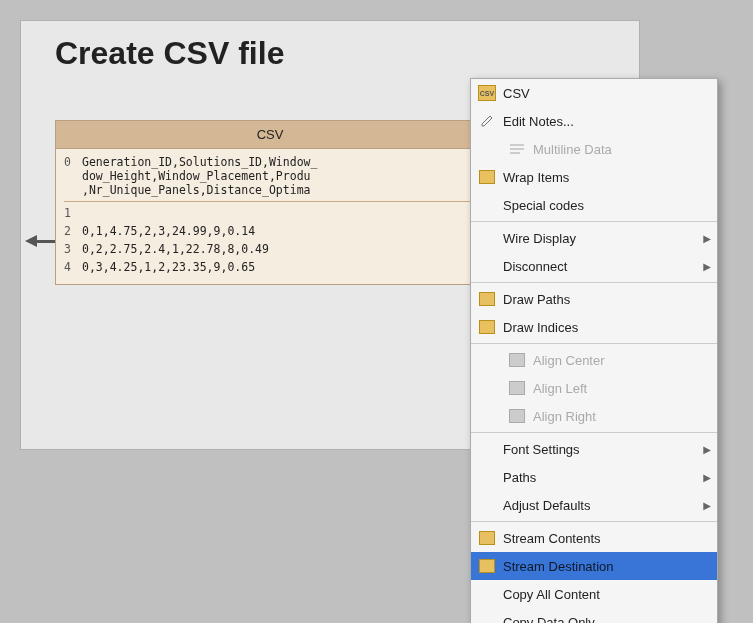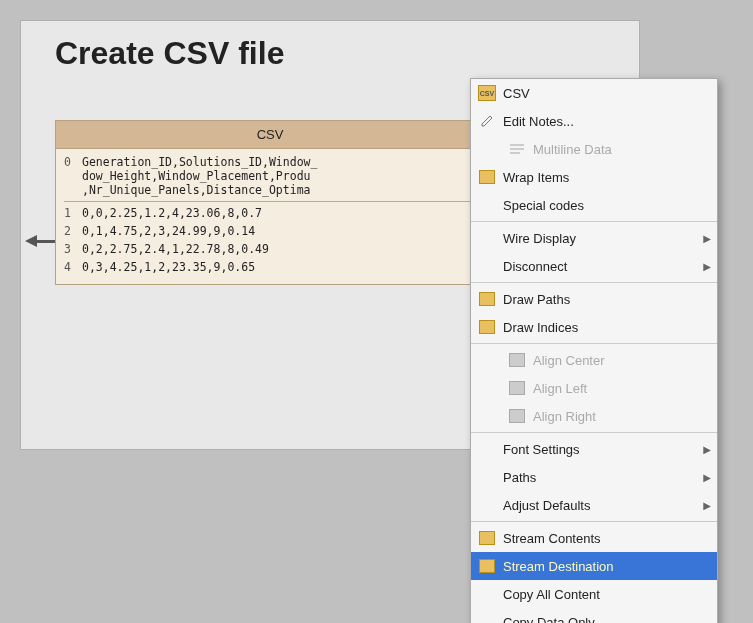--- a/index.html
+++ b/index.html
@@ -128,21 +128,21 @@
       align-items: center;
       padding: 4px 10px 4px 6px;
       cursor: pointer;
       position: relative;
       min-height: 24px;
       color: #222;
     }
 
     .menu-item.highlighted {
       background-color: #3875d7;
-      color: #fef9c3;
+      color: #0f172a;
     }
 
     .menu-item.disabled {
       color: #aaa;
       cursor: default;
       padding-left: 36px;
     }
 
     .menu-separator {
       border-top: 1px solid #ccc;
@@ -185,21 +185,20 @@
   <div class="csv-node">
     <div class="csv-node-header">CSV</div>
     <div class="csv-node-body">
       <div class="csv-row">
         <span class="csv-row-index">0</span>
         <span class="csv-row-data">Generation_ID,Solutions_ID,Window_<br>dow_Height,Window_Placement,Produ<br>,Nr_Unique_Panels,Distance_Optima</span>
       </div>
       <div class="csv-row-separator"></div>
       <div class="csv-row">
         <span class="csv-row-index">1</span>
-        <span class="csv-row-data">0,0,2.25,1.2,4,23.06,8,0.7</span>
       </div>
       <div class="csv-row">
         <span class="csv-row-index">2</span>
         <span class="csv-row-data">0,1,4.75,2,3,24.99,9,0.14</span>
       </div>
       <div class="csv-row">
         <span class="csv-row-index">3</span>
         <span class="csv-row-data">0,2,2.75,2.4,1,22.78,8,0.49</span>
       </div>
       <div class="csv-row">

